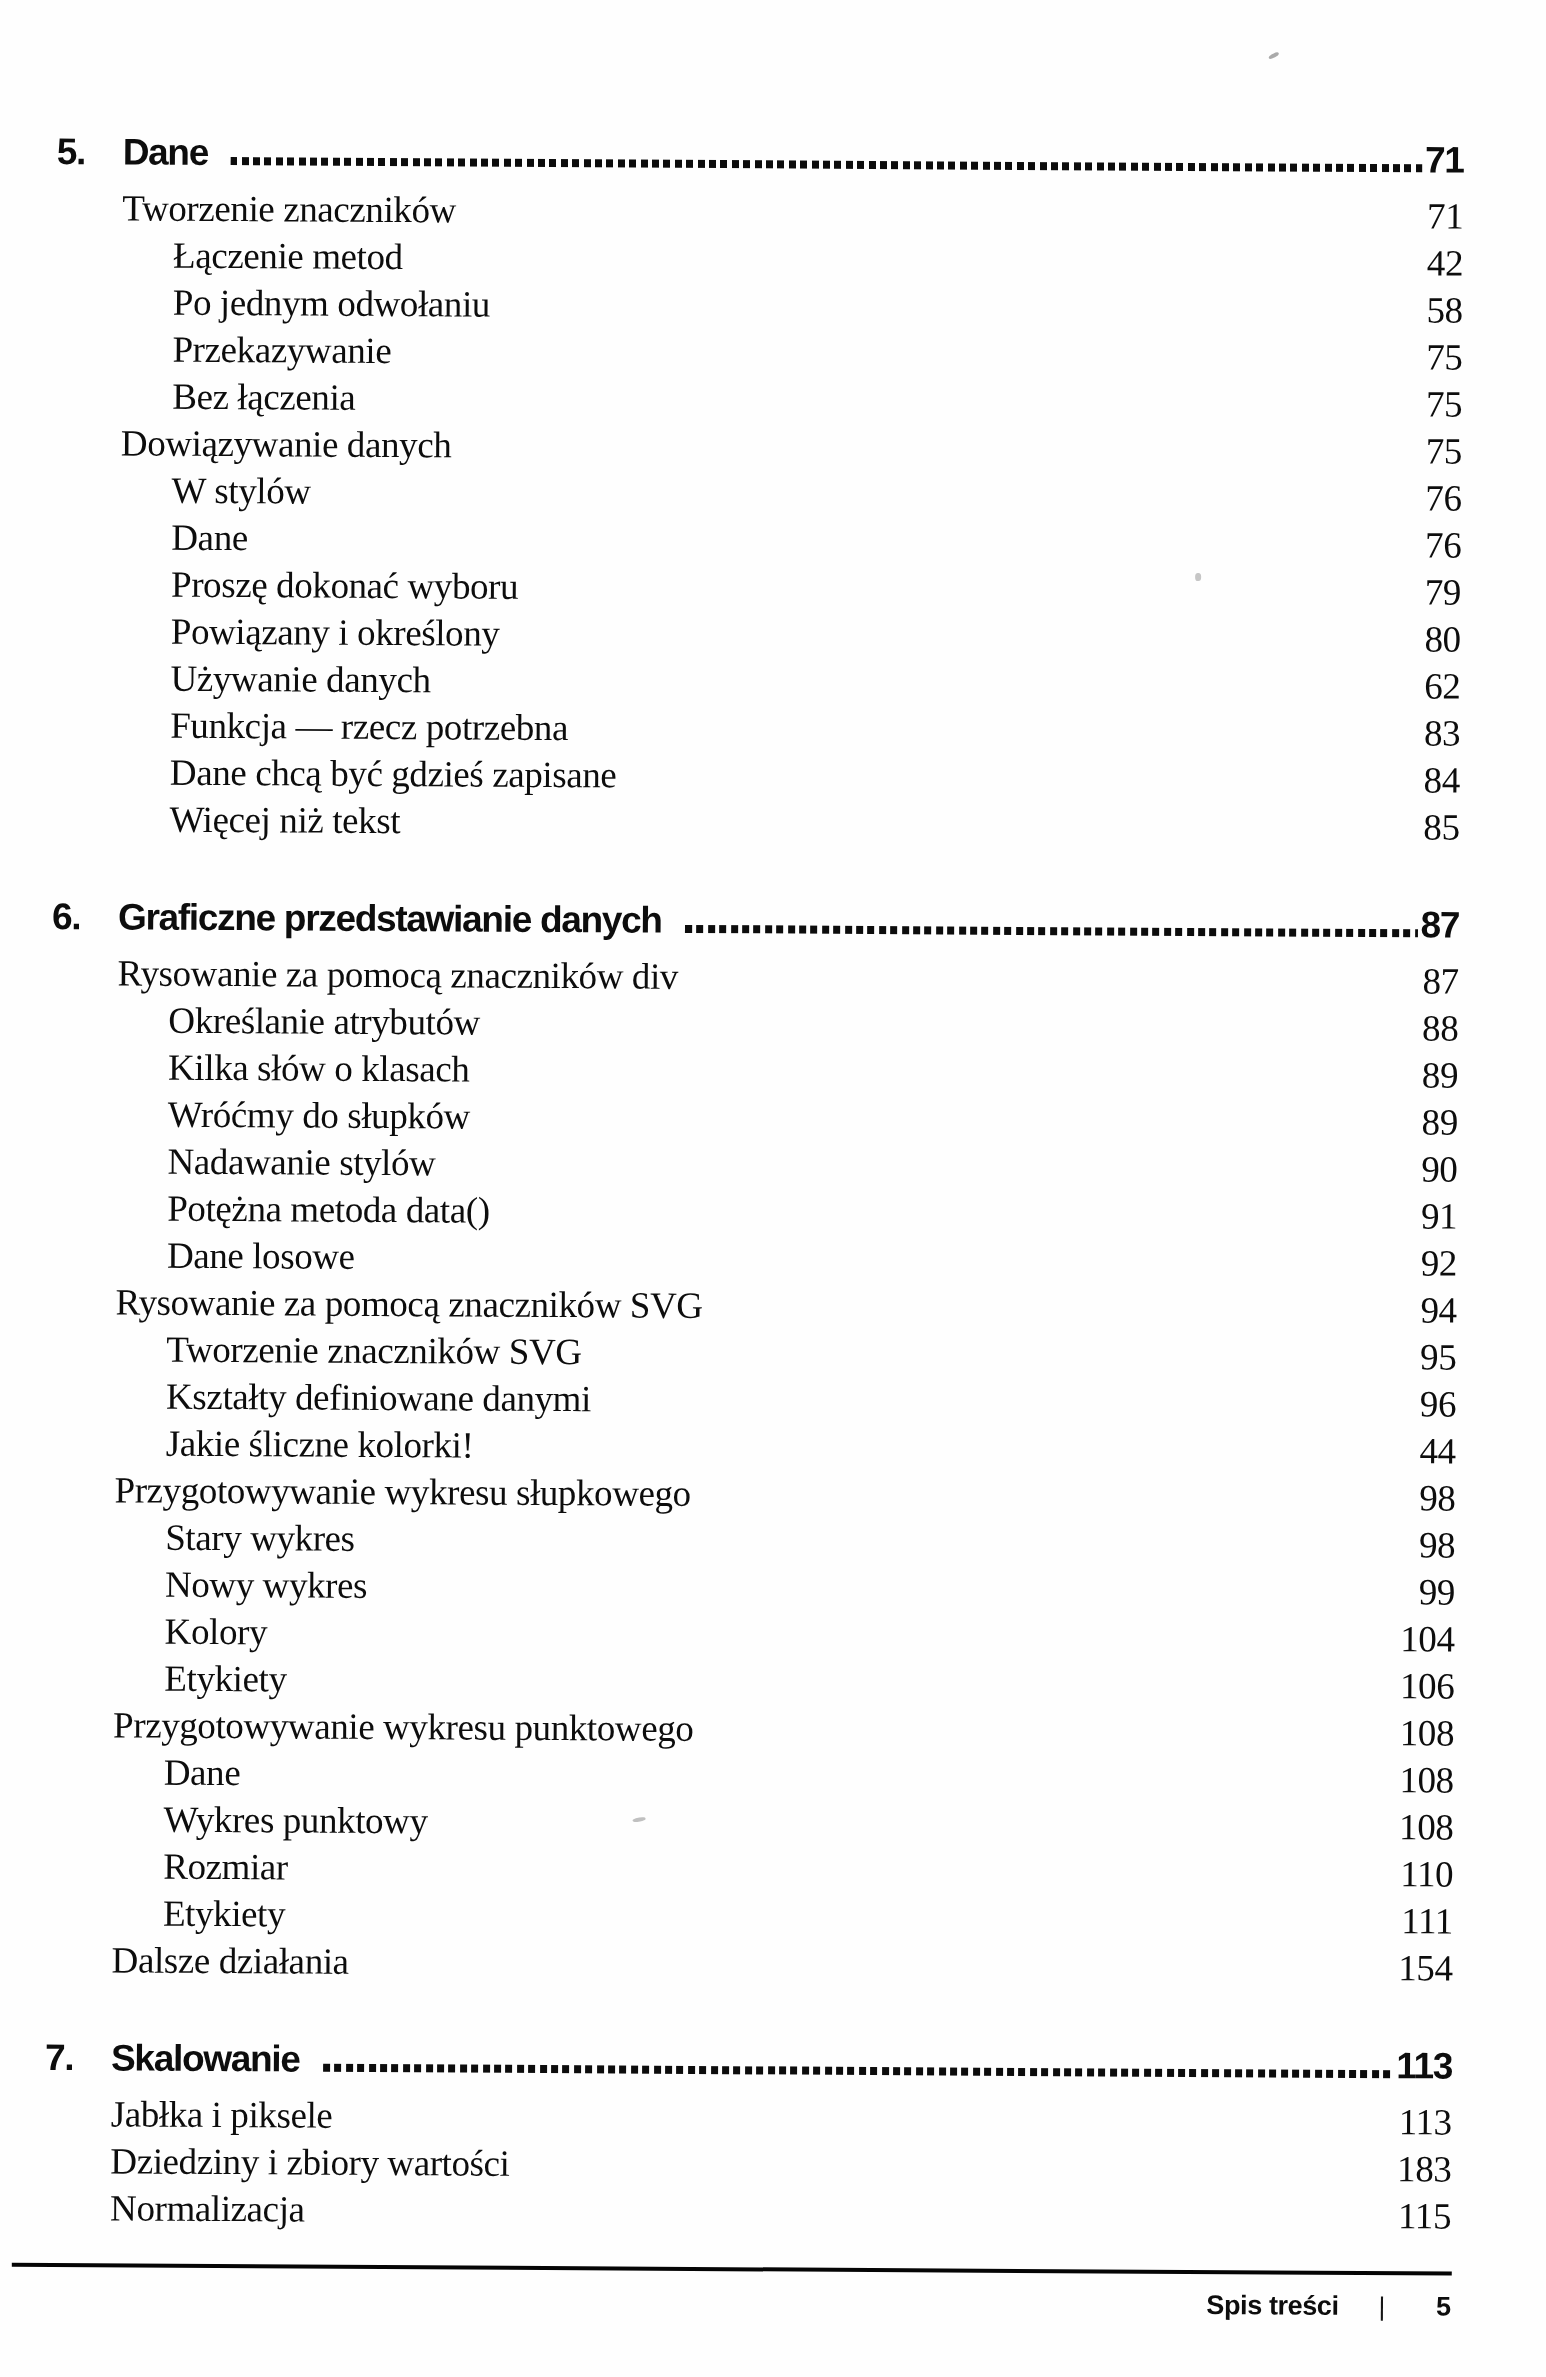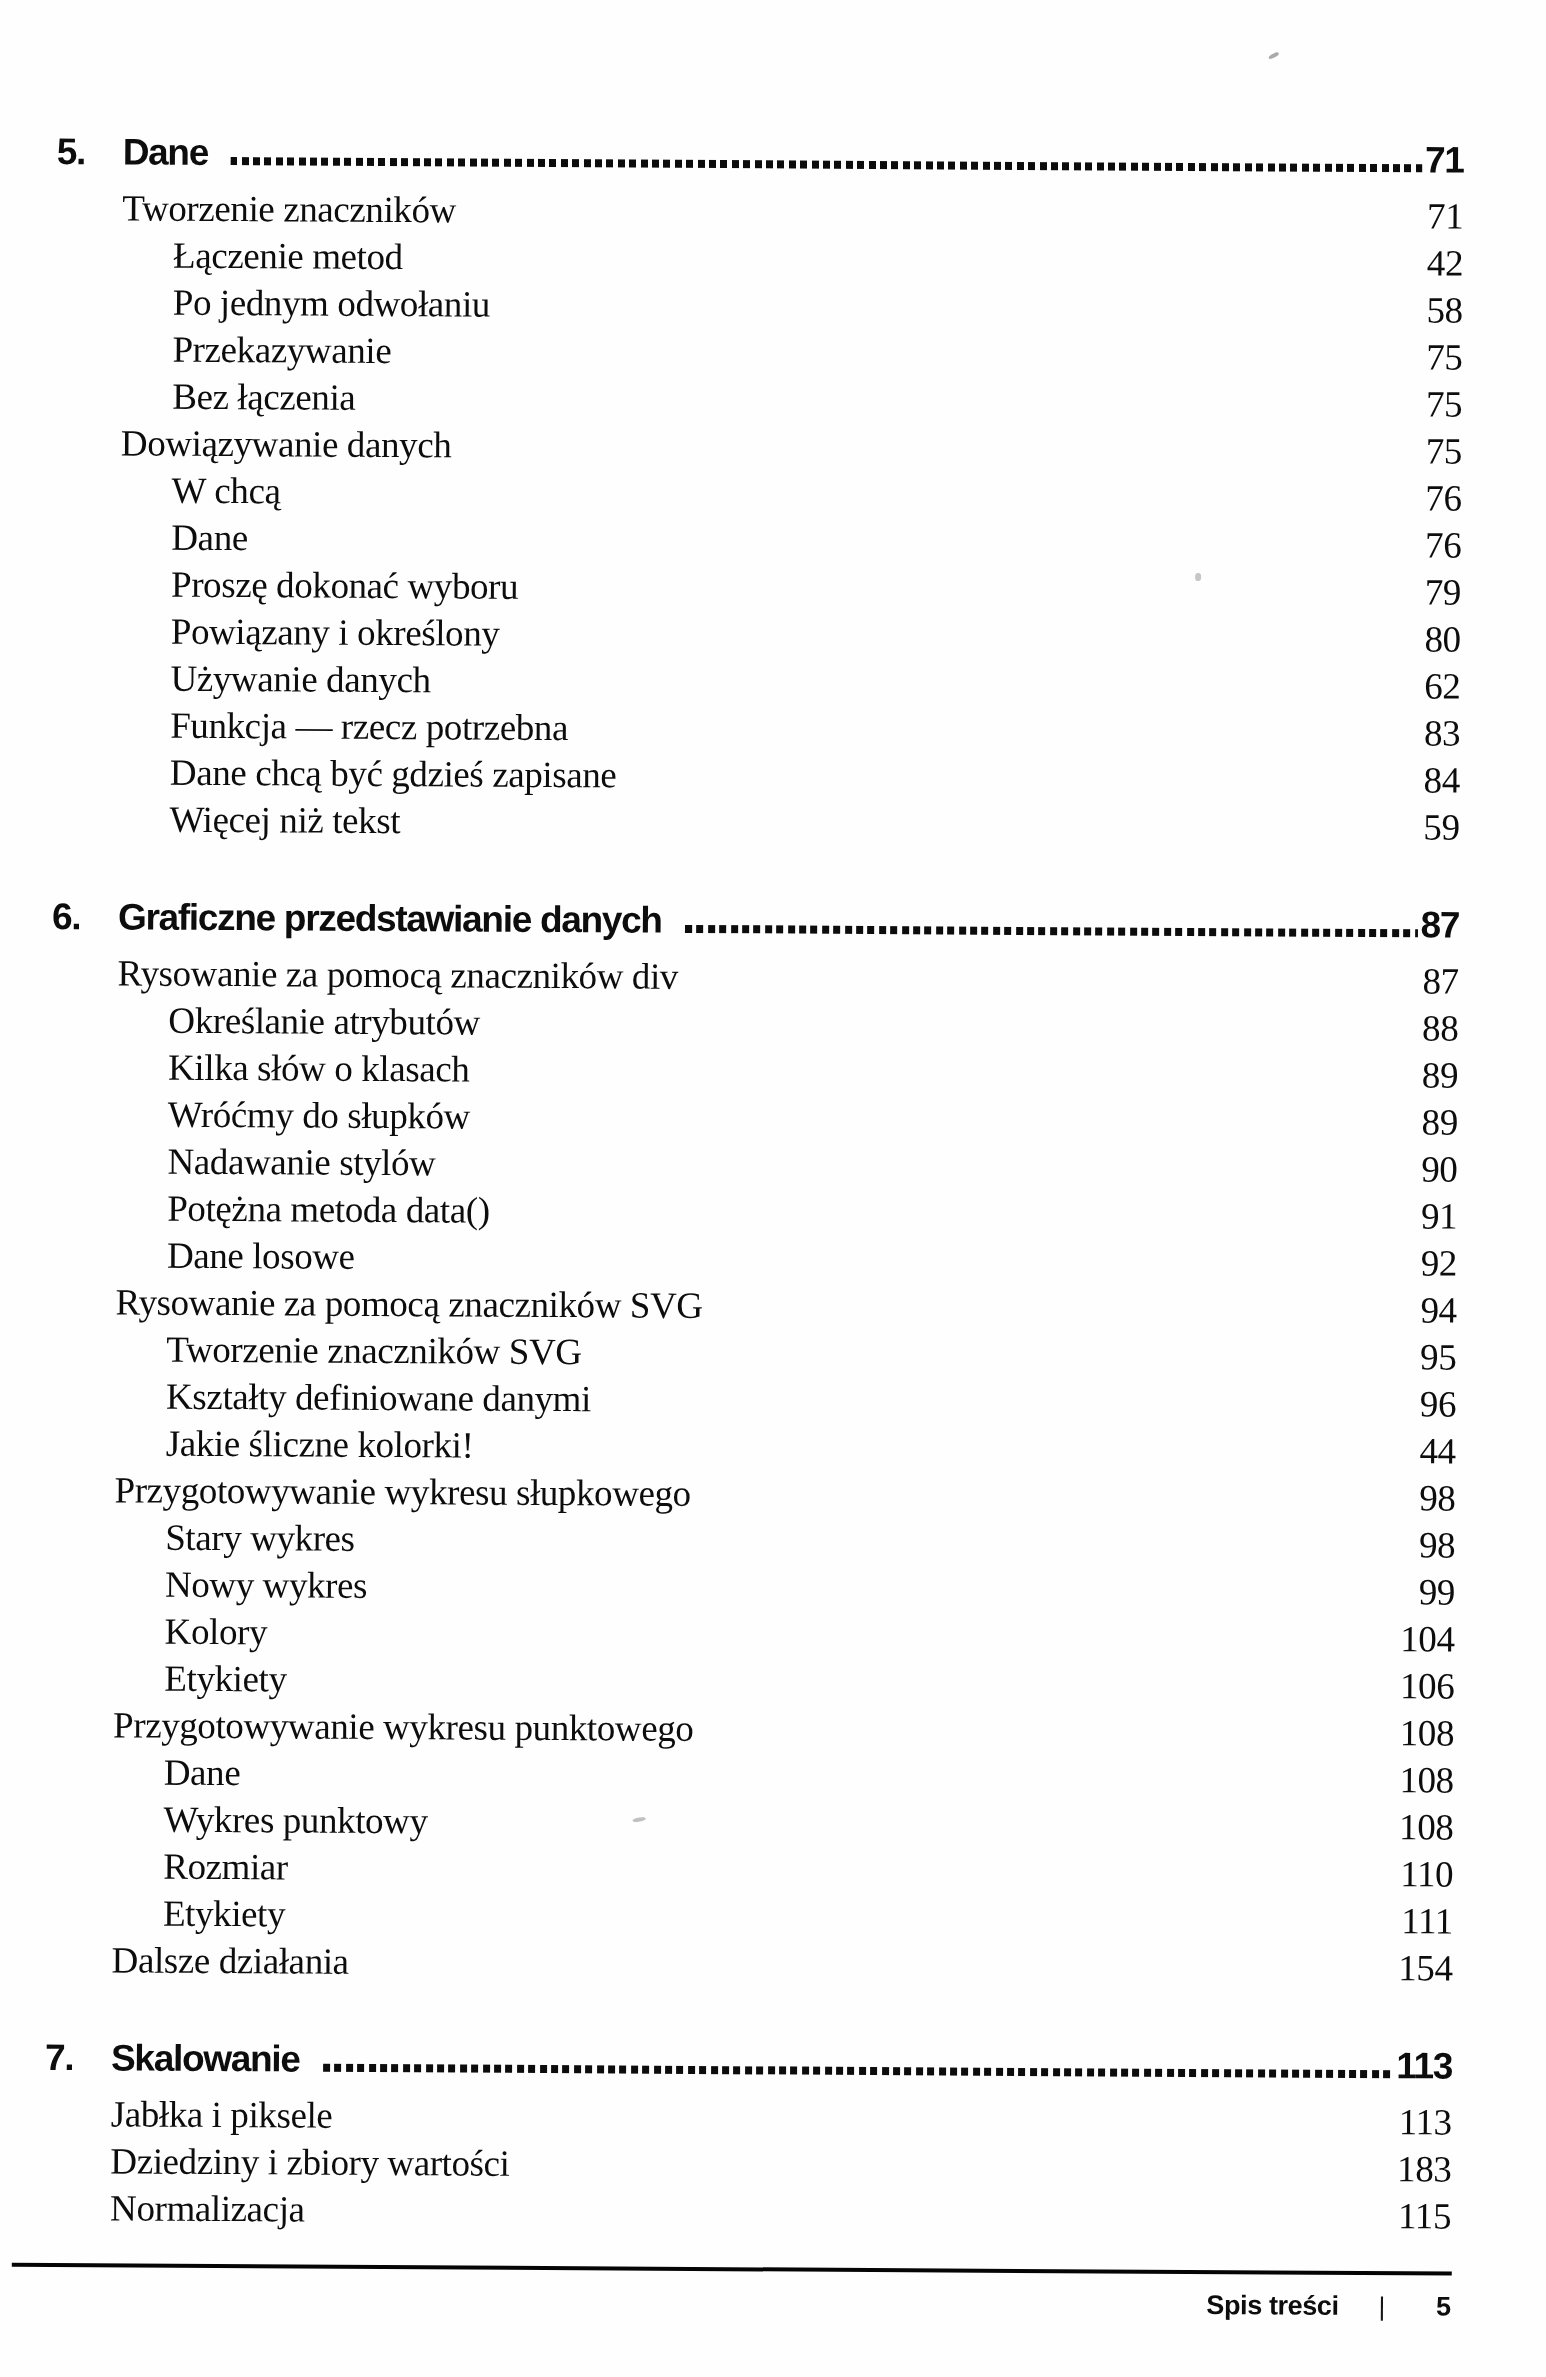--- a/index.html
+++ b/index.html
@@ -126,21 +126,21 @@
               <span class="label">Bez łączenia</span>
               <span class="fill"></span>
               <span class="page-num">75</span>
             </div>
             <div class="entry l1">
               <span class="label">Dowiązywanie danych</span>
               <span class="fill"></span>
               <span class="page-num">75</span>
             </div>
             <div class="entry l2">
-              <span class="label">W chcą</span>
+              <span class="label">W stylów</span>
               <span class="fill"></span>
               <span class="page-num">76</span>
             </div>
             <div class="entry l2">
               <span class="label">Dane</span>
               <span class="fill"></span>
               <span class="page-num">76</span>
             </div>
             <div class="entry l2">
               <span class="label">Proszę dokonać wyboru</span>
@@ -163,21 +163,21 @@
               <span class="page-num">83</span>
             </div>
             <div class="entry l2">
               <span class="label">Dane chcą być gdzieś zapisane</span>
               <span class="fill"></span>
               <span class="page-num">84</span>
             </div>
             <div class="entry l2">
               <span class="label">Więcej niż tekst</span>
               <span class="fill"></span>
-              <span class="page-num">59</span>
+              <span class="page-num">85</span>
             </div>
           </div>
         </div>
         <div class="chapter">
           <div class="chapter-heading">
             <span class="ch-num">6.</span>
             <span class="ch-title">Graficzne przedstawianie danych</span>
             <span class="dot-leader"></span>
             <span class="ch-page">87</span>
           </div>

